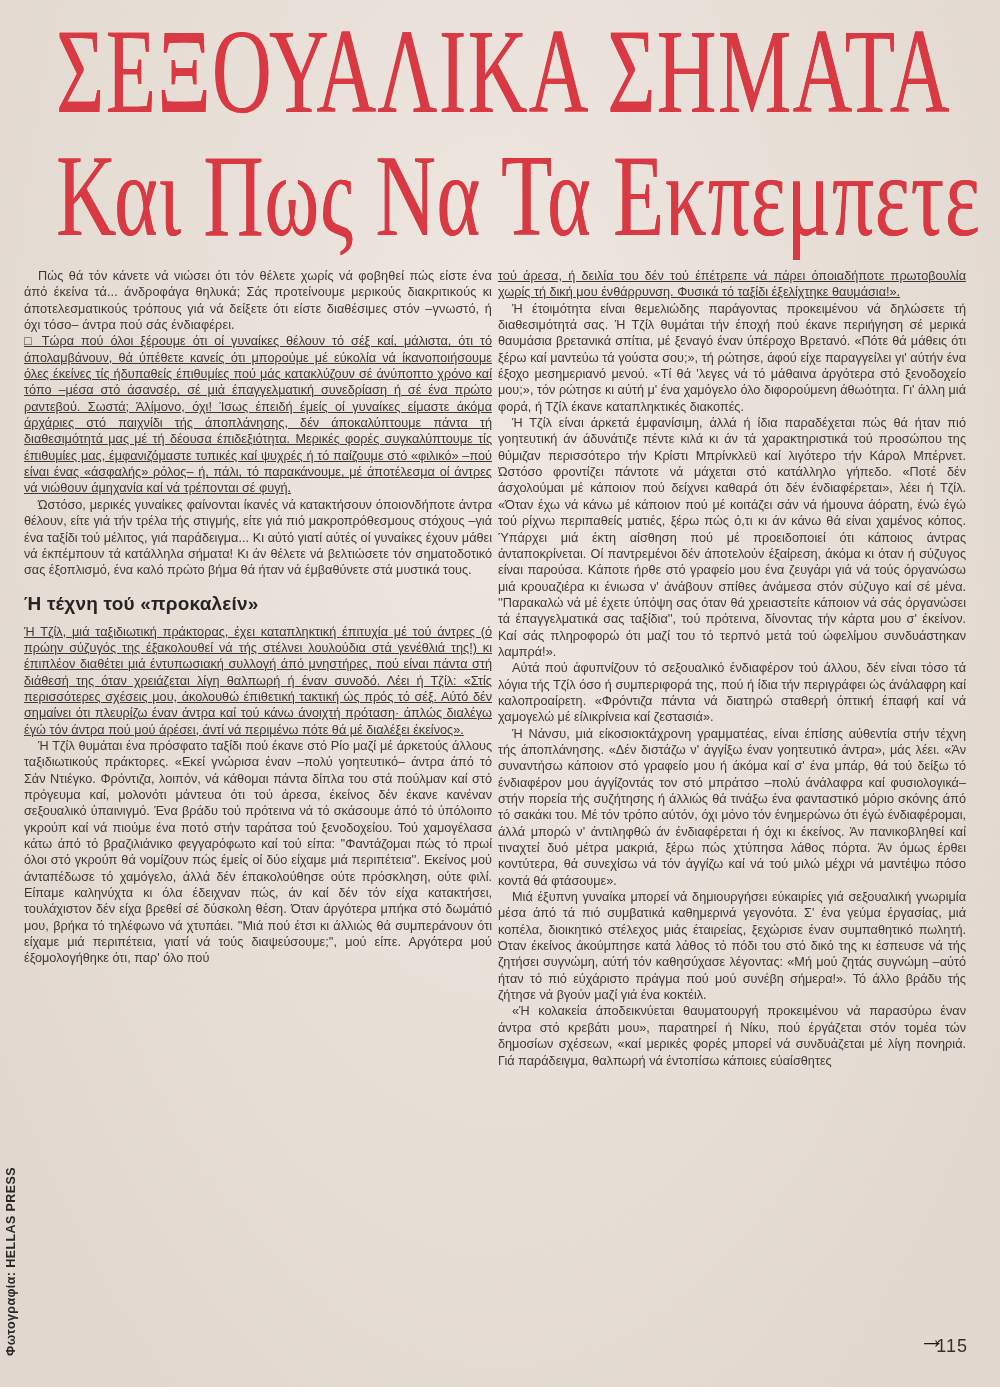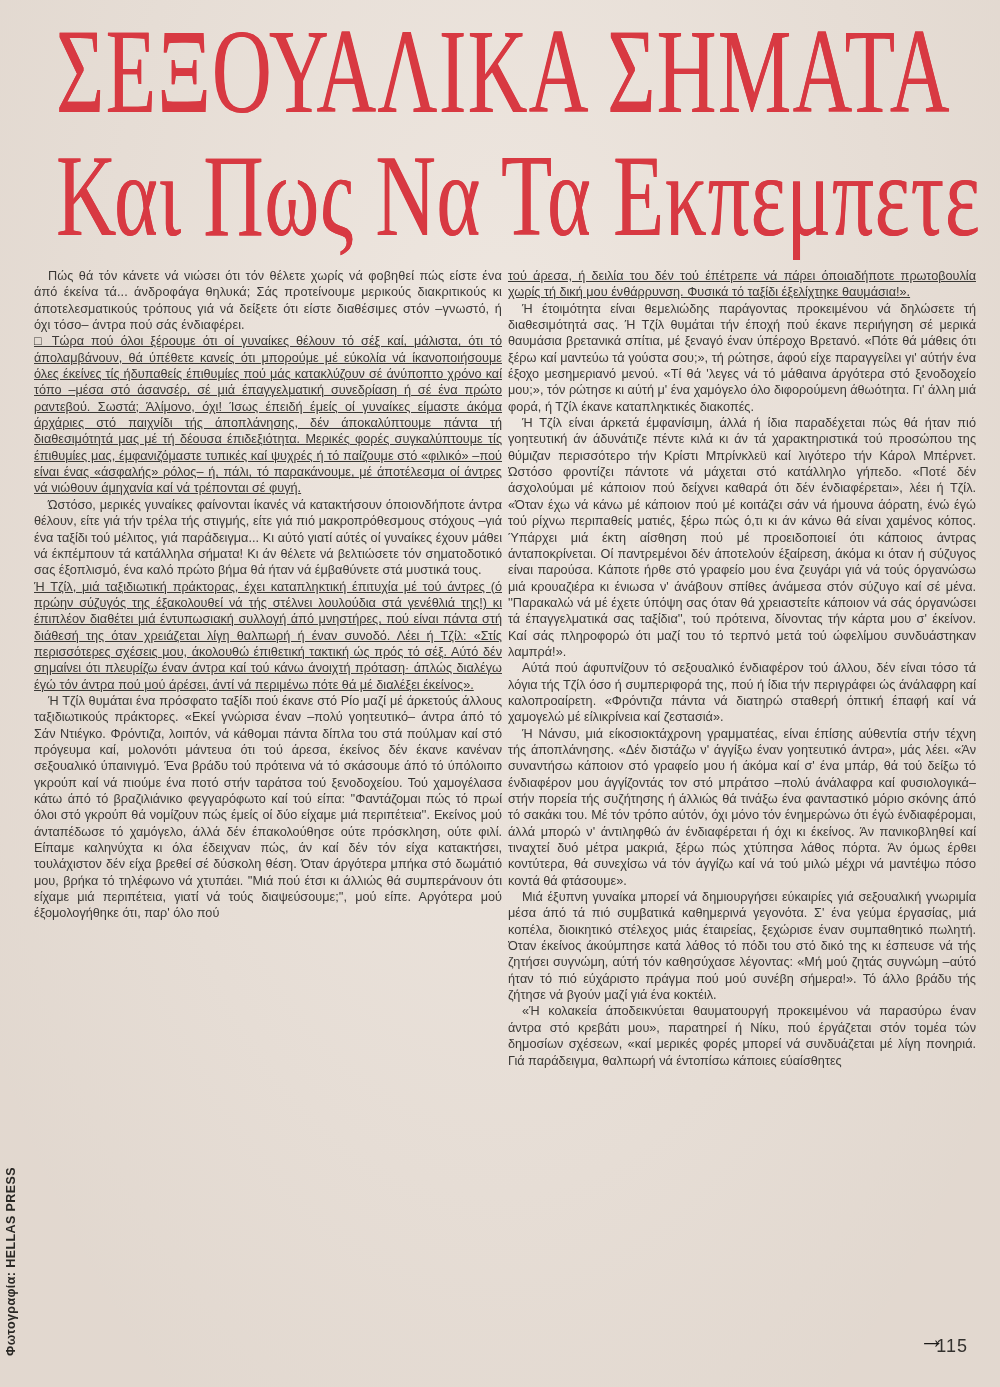--- a/index.html
+++ b/index.html
@@ -35,21 +35,21 @@
   .title-line-2 {
     font-size: 116px;
     margin-top: 8px;
     transform: scale(0.72, 1.0);
     letter-spacing: 1px;
   }
 
   
   .columns {
     position: absolute;
-    left: 34px; top: 268px;
+    left: 24px; top: 268px;
     width: 942px; height: 1085px;
     display: flex;
     gap: 6px;
   }
   .col { flex: 1 1 0; overflow: hidden; }
 
   .intro {
     font-size: 16.5px;
     line-height: 1.42;
     letter-spacing: 0.1px;
@@ -115,20 +115,21 @@
   <div class="title-line title-line-1">ΣΕΞΟΥΑΛΙΚΑ ΣΗΜΑΤΑ</div>
   <div class="title-line title-line-2">Και Πως Να Τα Εκπεμπετε</div>
 </header>
 
 <main class="columns">
   <div class="col">
     <p class="intro">Πώς θά τόν κάνετε νά νιώσει ότι τόν θέλετε χωρίς νά φοβηθεί πώς είστε ένα άπό έκείνα τά... άνδροφάγα θηλυκά; Σάς προτείνουμε μερικούς διακριτικούς κι άποτελεσματικούς τρόπους γιά νά δείξετε ότι είστε διαθέσιμες στόν –γνωστό, ή όχι τόσο– άντρα πού σάς ένδιαφέρει.</p>
     <div>
         <p class="flush">□ Τώρα πού όλοι ξέρουμε ότι οί γυναίκες θέλουν τό σέξ καί, μάλιστα, ότι τό άπολαμβάνουν, θά ύπέθετε κανείς ότι μπορούμε μέ εύκολία νά ίκανοποιήσουμε όλες έκείνες τίς ήδυπαθείς έπιθυμίες πού μάς κατακλύζουν σέ άνύποπτο χρόνο καί τόπο –μέσα στό άσανσέρ, σέ μιά έπαγγελματική συνεδρίαση ή σέ ένα πρώτο ραντεβού. Σωστά; Άλίμονο, όχι! Ίσως έπειδή έμείς οί γυναίκες είμαστε άκόμα άρχάριες στό παιχνίδι τής άποπλάνησης, δέν άποκαλύπτουμε πάντα τή διαθεσιμότητά μας μέ τή δέουσα έπιδεξιότητα. Μερικές φορές συγκαλύπτουμε τίς έπιθυμίες μας, έμφανιζόμαστε τυπικές καί ψυχρές ή τό παίζουμε στό «φιλικό» –πού είναι ένας «άσφαλής» ρόλος– ή, πάλι, τό παρακάνουμε, μέ άποτέλεσμα οί άντρες νά νιώθουν άμηχανία καί νά τρέπονται σέ φυγή.</p>
         <p>Ώστόσο, μερικές γυναίκες φαίνονται ίκανές νά κατακτήσουν όποιονδήποτε άντρα θέλουν, είτε γιά τήν τρέλα τής στιγμής, είτε γιά πιό μακροπρόθεσμους στόχους –γιά ένα ταξίδι τού μέλιτος, γιά παράδειγμα... Κι αύτό γιατί αύτές οί γυναίκες έχουν μάθει νά έκπέμπουν τά κατάλληλα σήματα! Κι άν θέλετε νά βελτιώσετε τόν σηματοδοτικό σας έξοπλισμό, ένα καλό πρώτο βήμα θά ήταν νά έμβαθύνετε στά μυστικά τους.</p>
+        <h3>Ή τέχνη τού «προκαλείν»</h3>
         <p class="flush">Ή Τζίλ, μιά ταξιδιωτική πράκτορας, έχει καταπληκτική έπιτυχία μέ τού άντρες (ό πρώην σύζυγός της έξακολουθεί νά τής στέλνει λουλούδια στά γενέθλιά της!) κι έπιπλέον διαθέτει μιά έντυπωσιακή συλλογή άπό μνηστήρες, πού είναι πάντα στή διάθεσή της όταν χρειάζεται λίγη θαλπωρή ή έναν συνοδό. Λέει ή Τζίλ: «Στίς περισσότερες σχέσεις μου, άκολουθώ έπιθετική τακτική ώς πρός τό σέξ. Αύτό δέν σημαίνει ότι πλευρίζω έναν άντρα καί τού κάνω άνοιχτή πρόταση· άπλώς διαλέγω έγώ τόν άντρα πού μού άρέσει, άντί νά περιμένω πότε θά μέ διαλέξει έκείνος».</p>
         <p>Ή Τζίλ θυμάται ένα πρόσφατο ταξίδι πού έκανε στό Ρίο μαζί μέ άρκετούς άλλους ταξιδιωτικούς πράκτορες. «Εκεί γνώρισα έναν –πολύ γοητευτικό– άντρα άπό τό Σάν Ντιέγκο. Φρόντιζα, λοιπόν, νά κάθομαι πάντα δίπλα του στά πούλμαν καί στό πρόγευμα καί, μολονότι μάντευα ότι τού άρεσα, έκείνος δέν έκανε κανέναν σεξουαλικό ύπαινιγμό. Ένα βράδυ τού πρότεινα νά τό σκάσουμε άπό τό ύπόλοιπο γκρούπ καί νά πιούμε ένα ποτό στήν ταράτσα τού ξενοδοχείου. Τού χαμογέλασα κάτω άπό τό βραζιλιάνικο φεγγαρόφωτο καί τού είπα: ''Φαντάζομαι πώς τό πρωί όλοι στό γκρούπ θά νομίζουν πώς έμείς οί δύο είχαμε μιά περιπέτεια''. Εκείνος μού άνταπέδωσε τό χαμόγελο, άλλά δέν έπακολούθησε ούτε πρόσκληση, ούτε φιλί. Είπαμε καληνύχτα κι όλα έδειχναν πώς, άν καί δέν τόν είχα κατακτήσει, τουλάχιστον δέν είχα βρεθεί σέ δύσκολη θέση. Όταν άργότερα μπήκα στό δωμάτιό μου, βρήκα τό τηλέφωνο νά χτυπάει. ''Μιά πού έτσι κι άλλιώς θά συμπεράνουν ότι είχαμε μιά περιπέτεια, γιατί νά τούς διαψεύσουμε;'', μού είπε. Αργότερα μού έξομολογήθηκε ότι, παρ' όλο πού</p>
       </div>
   </div>
   <div class="col">
     <div>
         <p class="flush">τού άρεσα, ή δειλία του δέν τού έπέτρεπε νά πάρει όποιαδήποτε πρωτοβουλία χωρίς τή δική μου ένθάρρυνση. Φυσικά τό ταξίδι έξελίχτηκε θαυμάσια!».</p>
         <p>Ή έτοιμότητα είναι θεμελιώδης παράγοντας προκειμένου νά δηλώσετε τή διαθεσιμότητά σας. Ή Τζίλ θυμάται τήν έποχή πού έκανε περιήγηση σέ μερικά θαυμάσια βρετανικά σπίτια, μέ ξεναγό έναν ύπέροχο Βρετανό. «Πότε θά μάθεις ότι ξέρω καί μαντεύω τά γούστα σου;», τή ρώτησε, άφού είχε παραγγείλει γι' αύτήν ένα έξοχο μεσημεριανό μενού. «Τί θά 'λεγες νά τό μάθαινα άργότερα στό ξενοδοχείο μου;», τόν ρώτησε κι αύτή μ' ένα χαμόγελο όλο διφορούμενη άθωότητα. Γι' άλλη μιά φορά, ή Τζίλ έκανε καταπληκτικές διακοπές.</p>
         <p>Ή Τζίλ είναι άρκετά έμφανίσιμη, άλλά ή ίδια παραδέχεται πώς θά ήταν πιό γοητευτική άν άδυνάτιζε πέντε κιλά κι άν τά χαρακτηριστικά τού προσώπου της θύμιζαν περισσότερο τήν Κρίστι Μπρίνκλεϋ καί λιγότερο τήν Κάρολ Μπέρνετ. Ώστόσο φροντίζει πάντοτε νά μάχεται στό κατάλληλο γήπεδο. «Ποτέ δέν άσχολούμαι μέ κάποιον πού δείχνει καθαρά ότι δέν ένδιαφέρεται», λέει ή Τζίλ. «Όταν έχω νά κάνω μέ κάποιον πού μέ κοιτάζει σάν νά ήμουνα άόρατη, ένώ έγώ τού ρίχνω περιπαθείς ματιές, ξέρω πώς ό,τι κι άν κάνω θά είναι χαμένος κόπος. Ύπάρχει μιά έκτη αίσθηση πού μέ προειδοποιεί ότι κάποιος άντρας άνταποκρίνεται. Οί παντρεμένοι δέν άποτελούν έξαίρεση, άκόμα κι όταν ή σύζυγος είναι παρούσα. Κάποτε ήρθε στό γραφείο μου ένα ζευγάρι γιά νά τούς όργανώσω μιά κρουαζιέρα κι ένιωσα ν' άνάβουν σπίθες άνάμεσα στόν σύζυγο καί σέ μένα. ''Παρακαλώ νά μέ έχετε ύπόψη σας όταν θά χρειαστείτε κάποιον νά σάς όργανώσει τά έπαγγελματικά σας ταξίδια'', τού πρότεινα, δίνοντας τήν κάρτα μου σ' έκείνον. Καί σάς πληροφορώ ότι μαζί του τό τερπνό μετά τού ώφελίμου συνδυάστηκαν λαμπρά!».</p>
         <p>Αύτά πού άφυπνίζουν τό σεξουαλικό ένδιαφέρον τού άλλου, δέν είναι τόσο τά λόγια τής Τζίλ όσο ή συμπεριφορά της, πού ή ίδια τήν περιγράφει ώς άνάλαφρη καί καλοπροαίρετη. «Φρόντιζα πάντα νά διατηρώ σταθερή όπτική έπαφή καί νά χαμογελώ μέ είλικρίνεια καί ζεστασιά».</p>

